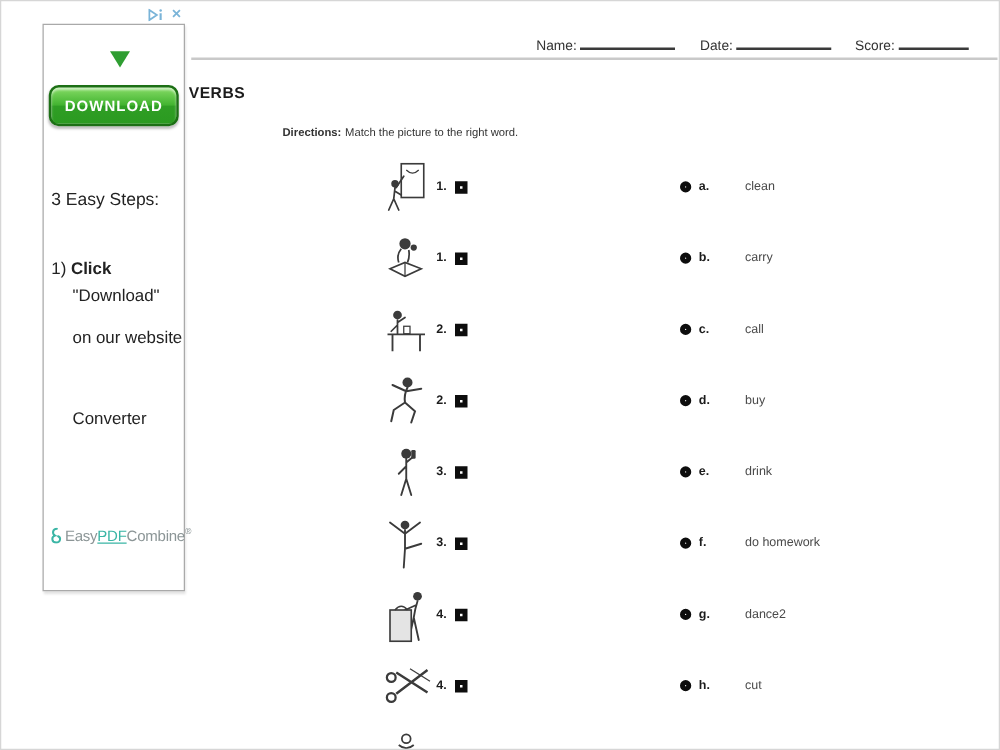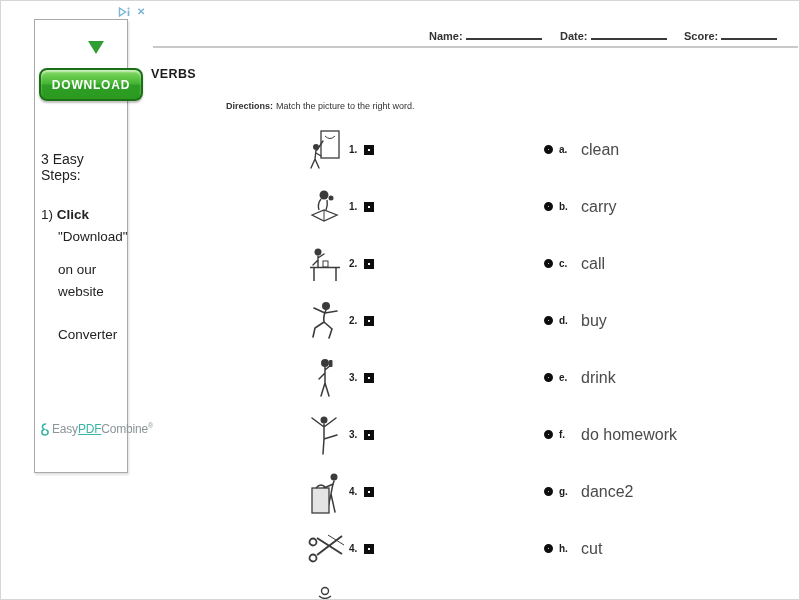--- a/index.html
+++ b/index.html
@@ -7,63 +7,63 @@
   .page {
     position: relative; width: 800px; height: 600px; overflow: hidden;
     background: #fff; border: 1px solid #d6d6d6;
     font-family: "Liberation Sans", sans-serif; color: #222;
   }
 
   
   .ad-icons { position: absolute; left: 117px; top: 6px; display: flex; gap: 6px; align-items: center; }
   .ad-ic { color: var(--ad-icon-blue, #7ab4d8); display: inline-flex; cursor: pointer;
            font-size: 10px; font-weight: bold; line-height: 10px; }
-  .ad-box { position: absolute; left: 33px; top: 18px; width: 94px; height: 454px;
+  .ad-box { position: absolute; left: 33px; top: 18px; width: 114px; height: 454px;
             border: 1px solid #a9a9a9; background: #fff; box-shadow: 1px 2px 2px rgba(0,0,0,.12); }
   .arrow-down { position: absolute; left: 53px; top: 21px; width: 0; height: 0;
             border-left: 8px solid transparent; border-right: 8px solid transparent;
             border-top: 13px solid var(--arrow-green, #2f9e32); }
   .dl-btn { position: absolute; left: 4px; top: 48px; width: 104px; height: 33px;
             border-radius: 8px; border: 2px solid var(--button-border, #1c6f15);
             background: linear-gradient(180deg, var(--button-green-top,#86dc66) 0%, #43b431 48%, #2f9e24 52%, var(--button-green-bottom,#2b9a21) 100%);
             color: #fff; font-weight: bold; font-size: 12px; letter-spacing: .8px;
             box-shadow: inset 0 2px 2px rgba(255,255,255,.6), 0 2px 2px rgba(0,0,0,.25);
             font-family: inherit; cursor: pointer; }
   .ad-head { position: absolute; left: 6px; top: 131px; font-size: 14px; }
   .step { position: absolute; left: 6px; font-size: 13.5px; line-height: 22px; }
   .step .l2 { margin-left: 17px; }
   .ad-logo { position: absolute; left: 5px; top: 402px; font-size: 12px; letter-spacing: -.2px;
-             display: flex; align-items: flex-end; cursor: pointer; }
+             display: flex; align-items: flex-start; cursor: pointer; }
   .lg-ic { color: var(--logo-teal, #3ab5a5); margin-right: 1px; display: inline-flex; }
   .lg-g { color: var(--logo-gray, #8b9596); }
   .lg-t { color: var(--logo-teal, #3ab5a5); text-decoration: underline; }
   .lg-m { font-size: 7px; color: var(--logo-gray, #8b9596); align-self: flex-start; }
 
   
   .hline { position: absolute; left: 152px; top: 45px; width: 645px; height: 2px; background: #c9c9c9; }
-  .hfield { position: absolute; top: 28px; font-size: 11px; font-weight: bold; white-space: nowrap; color: #333; }
+  .hfield { position: absolute; top: 28px; font-size: 11px; font-weight: normal; white-space: nowrap; color: #333; }
   .uline { display: inline-block; border-bottom: 2px solid #3a3a3a; height: 11px; margin-left: 3px; }
 
   .ws-title { position: absolute; left: 150px; top: 66px; width: 626px; 
               font-weight: bold; font-size: 12.5px; letter-spacing: .4px; color: #1c1c1c; }
   .directions { position: absolute; left: 225px; top: 100px; font-size: 9px; color: #333; }
   .directions b { margin-right: 3px; }
 
   
   .col { position: absolute; top: 120px; }
   .col-l { left: 303px; }
   .col-r { left: 543px; }
   .row { height: 57px; display: flex; align-items: center; }
   .pic { width: 42px; display: flex; justify-content: center; align-items: center; }
   .pic svg { display: block; }
   .num { font-weight: bold; font-size: 10px; margin-left: 3px; min-width: 11px; color: #1c1c1c; }
   .cbox { width: 10px; height: 10px; border: 4px solid #0d0d0d; margin-left: 4px; background: #fff; flex: none; }
   .radio { width: 9px; height: 9px; border: 4px solid #0d0d0d; border-radius: 50%; background: #fff; flex: none; }
   .letter { font-weight: bold; font-size: 10px; margin-left: 6px; min-width: 13px; color: #1c1c1c; }
-  .word { font-size: 16px; color: #4a4a4a; margin-left: 9px; white-space: nowrap; }
+  .word { font-size: 10px; color: #4a4a4a; margin-left: 24px; white-space: nowrap; }
 </style>
 </head>
 <body>
 
 <div class="page">
 
   <div class="ad-icons">
     <span class="ad-ic">
       <svg width="13" height="10" viewBox="0 0 13 10">
           <path d="M1.5 1 L7.5 5 L1.5 9 Z" fill="none" stroke="currentColor" stroke-width="1.4"></path>

